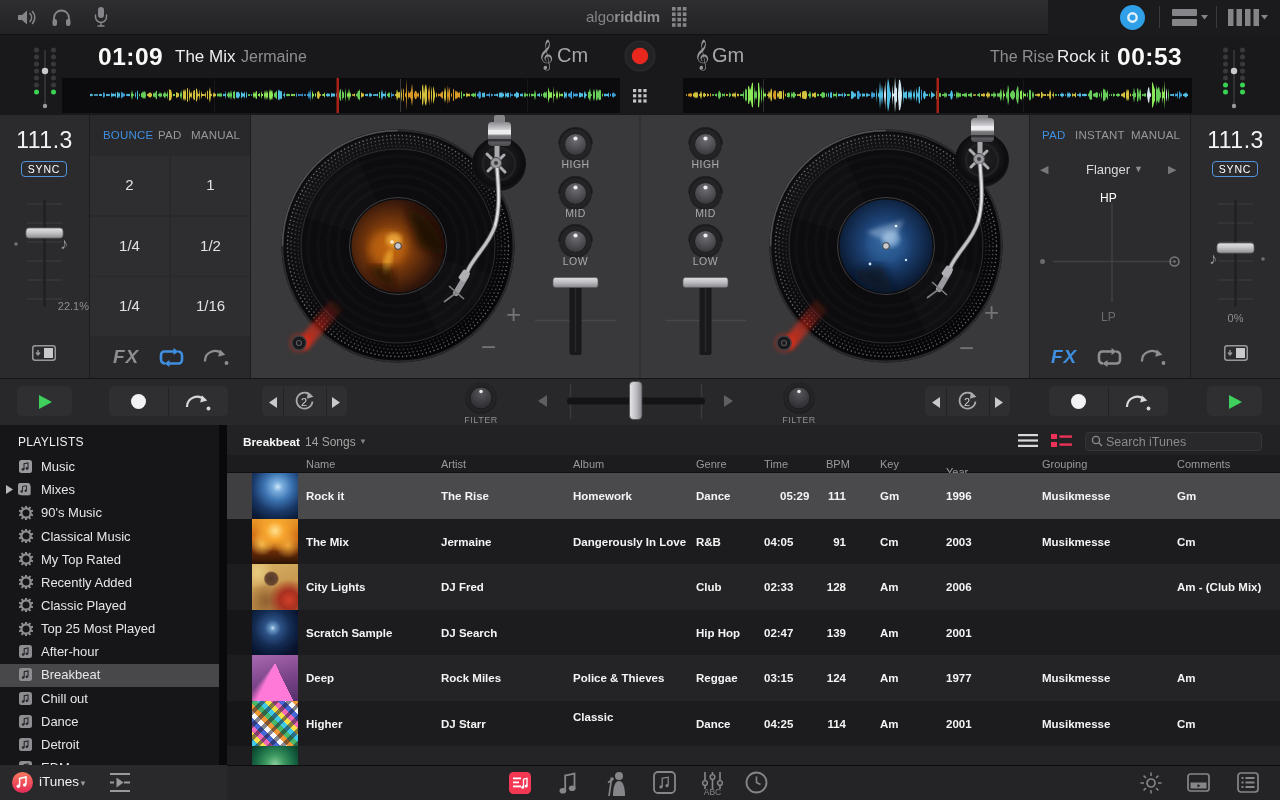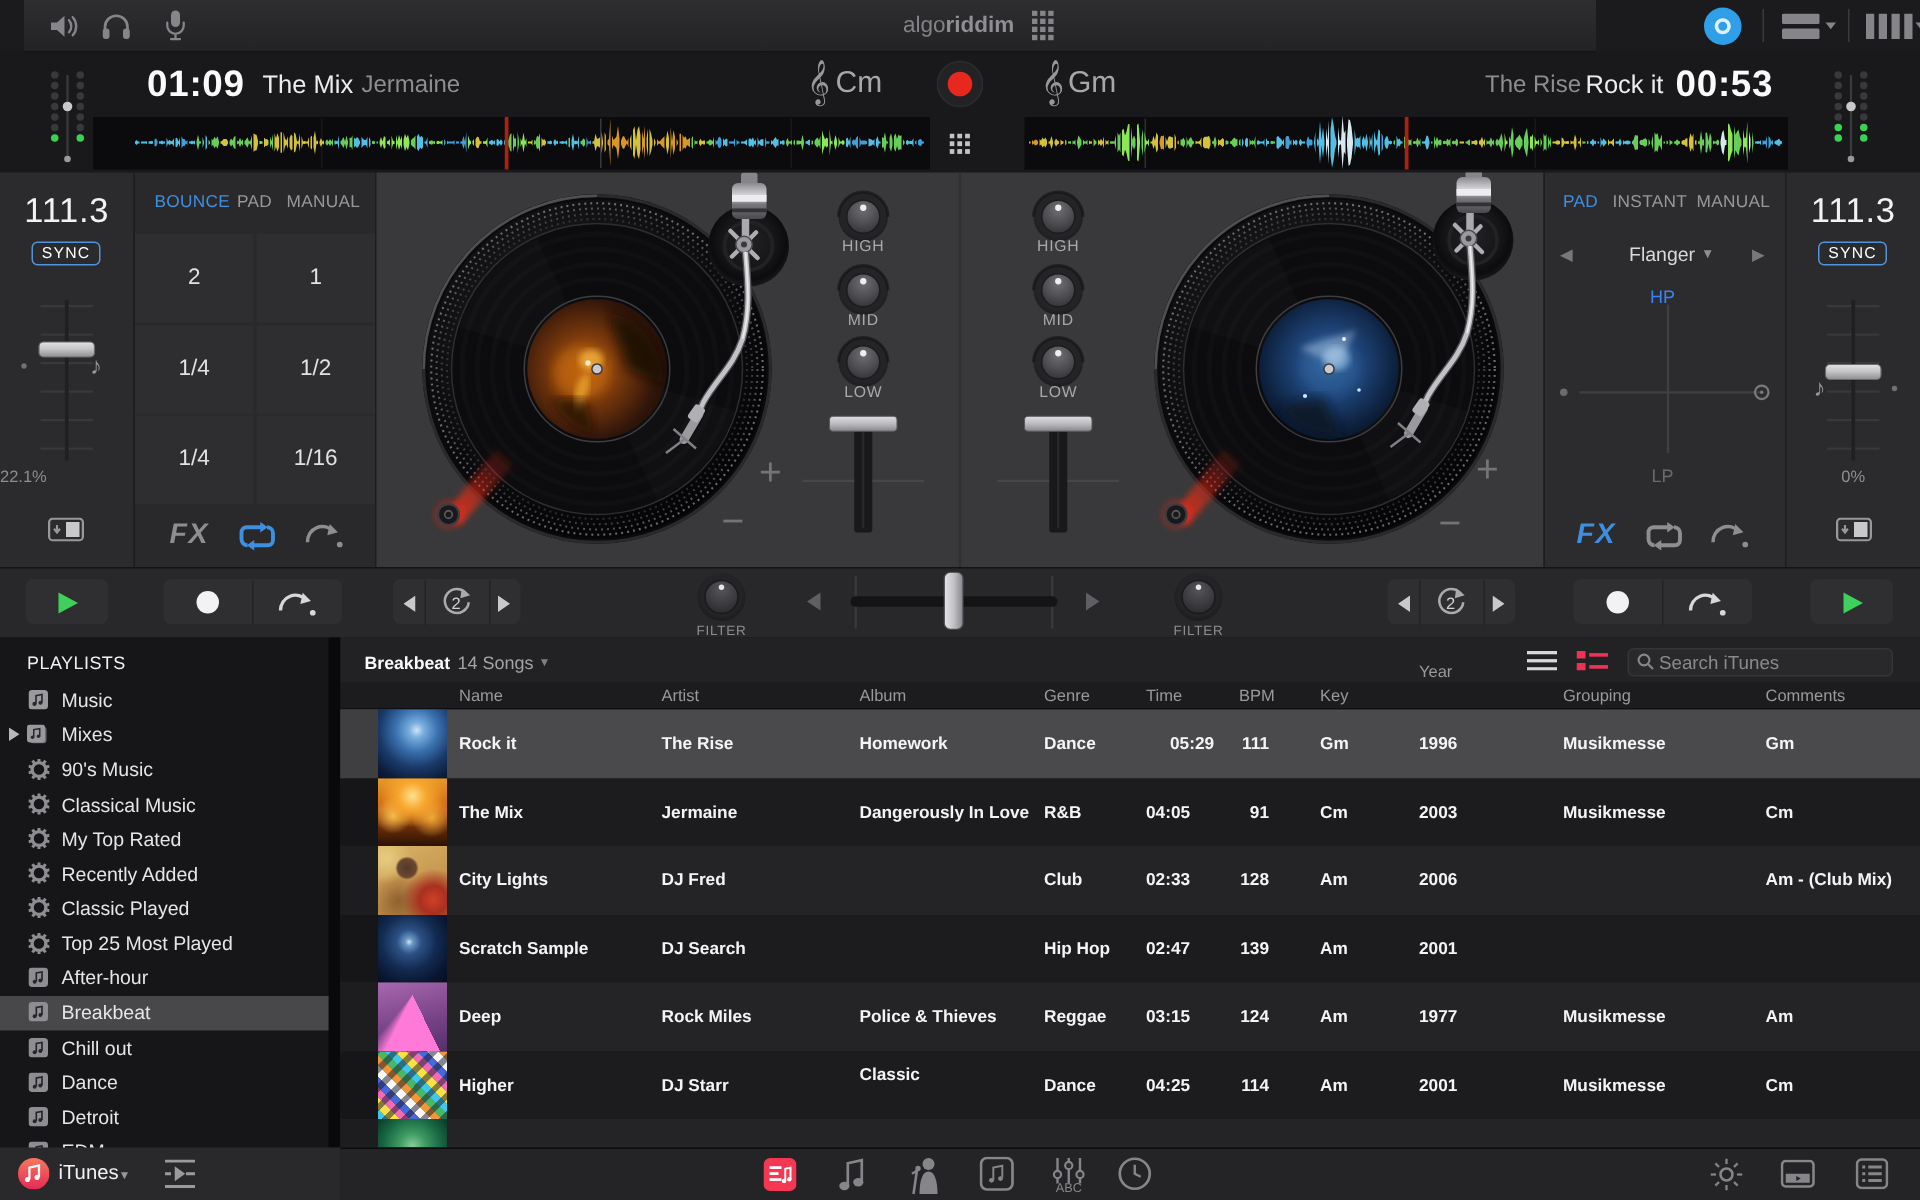--- a/index.html
+++ b/index.html
@@ -1,19 +1,19 @@
 <!DOCTYPE html>
 <html><head><meta charset="utf-8"><style>
 *{margin:0;padding:0;box-sizing:border-box}
 html,body{width:1280px;height:800px;overflow:hidden;background:#000;
  font-family:"Liberation Sans",sans-serif;-webkit-font-smoothing:antialiased}
 #app{position:absolute;top:0;left:0;width:1280px;height:800px;background:#1b1b1d}
 .abs{position:absolute}
 
-#topbar{top:0;left:16px;width:1048px;height:35px;background:linear-gradient(#2e2e30,#232325);border-bottom:1px solid #121214}
+#topbar{top:0;left:0;width:1048px;height:35px;background:linear-gradient(#2e2e30,#232325);border-bottom:1px solid #121214}
 
 #deckhdr{top:35px;left:0;width:1280px;height:80px;background:#19191b}
 .lane{top:43px;height:35px;background:#0b0b0d}
 .bigtime{font-size:24.5px;font-weight:bold;color:#fafafa;letter-spacing:0.5px}
 .ttl{font-size:17px;color:#ededee}
 .sub{font-size:16px;color:#8e8e91}
 .keytxt{font-size:20px;color:#a7a7aa}
 
 .panel{top:115px;height:263px}
 #lbpm{left:0;width:89px;background:#2b2b2d}
@@ -438,21 +438,21 @@
       <line x1="27" y1="46" x2="62" y2="46" stroke="#39393c" stroke-width="1.5"></line>
       <line x1="27" y1="65" x2="62" y2="65" stroke="#39393c" stroke-width="1.5"></line>
       <line x1="27" y1="84" x2="62" y2="84" stroke="#39393c" stroke-width="1.5"></line>
       <line x1="27" y1="103" x2="62" y2="103" stroke="#39393c" stroke-width="1.5"></line>
       <line x1="44.5" y1="4" x2="44.5" y2="111" stroke="#202022" stroke-width="2.5"></line>
       <rect x="26" y="32" width="37" height="10" rx="3" fill="url(#hgrad)"></rect>
       <rect x="26" y="32" width="37" height="10" rx="3" fill="none" stroke="#6a6a6e" stroke-width="0.8"></rect>
       <circle cx="16" cy="48" r="1.8" fill="#707074"></circle>
       <text x="60" y="53" font-size="16" fill="#98989b">♪</text>
     </svg>
-<div class="abs pct" style="left:0px;width:89px;top:312px;text-align:left">22.1%</div>
+<div class="abs pct" style="left:0px;width:89px;top:300px;text-align:right">22.1%</div>
 <svg class="abs" style="left:32px;top:345px" width="24" height="16" viewBox="0 0 24 16">
 <rect x="0.75" y="0.75" width="22.5" height="14.5" rx="2.5" fill="none" stroke="#98989b" stroke-width="1.5"></rect>
 <rect x="12" y="3" width="9" height="10" fill="#c9c9cc"></rect>
 <path d="M6 5 v4 M4 7.5 L6 10 L8 7.5" stroke="#98989b" stroke-width="1.4" fill="none"></path>
 </svg>
 <div class="abs bpmnum" style="left:1191px;width:89px;top:127px;text-align:center">111.3</div>
 <div class="abs syncbtn" style="left:1212px;top:161px">SYNC</div>
 <svg class="abs" style="left:1191px;top:196px" width="89" height="115" viewBox="0 0 89 115">
       <line x1="27" y1="8" x2="62" y2="8" stroke="#39393c" stroke-width="1.5"></line>
       <line x1="27" y1="27" x2="62" y2="27" stroke="#39393c" stroke-width="1.5"></line>
@@ -510,21 +510,21 @@
 <circle cx="23.5" cy="15" r="1.9" fill="#8e8e91"></circle>
 </svg>
 
 <div class="abs tabtxt tabon" style="left:1042px;top:129px">PAD</div>
 <div class="abs tabtxt" style="left:1075px;top:129px">INSTANT</div>
 <div class="abs tabtxt" style="left:1131px;top:129px">MANUAL</div>
 <div class="abs" style="left:1040px;top:163px;color:#78787b;font-size:11px">◀</div>
 <div class="abs" style="left:1168px;top:163px;color:#78787b;font-size:11px">▶</div>
 <div class="abs" style="left:1086px;top:162px;color:#d9d9db;font-size:13px">Flanger</div>
 <div class="abs" style="left:1134px;top:164px;color:#8e8e91;font-size:9px">▼</div>
-<div class="abs" style="left:1100px;top:191px;color:#3b82f6;font-size:12px">HP</div>
+<div class="abs" style="left:1100px;top:191px;color:#ffffff;font-size:12px">HP</div>
 <div class="abs" style="left:1101px;top:310px;color:#6b6b6e;font-size:12px">LP</div>
 <svg class="abs" style="left:1029px;top:185px" width="162" height="135" viewBox="0 0 162 135">
 <line x1="24" y1="76.5" x2="145" y2="76.5" stroke="#404043" stroke-width="1.5"></line>
 <line x1="83" y1="18" x2="83" y2="117" stroke="#404043" stroke-width="1.5"></line>
 <circle cx="13.5" cy="76.5" r="2.5" fill="#6b6b6e"></circle>
 <circle cx="145.5" cy="76.5" r="4.5" fill="none" stroke="#7a7a7d" stroke-width="1.5"></circle>
 <circle cx="145.5" cy="76.5" r="1.2" fill="#7a7a7d"></circle>
 </svg>
 <div class="abs fxtxt" style="left:1051px;top:346px;color:#3f8fe0">FX</div>
 <svg class="abs" style="left:1096.5px;top:347px" width="25" height="21" viewBox="0 0 25 21">
@@ -1007,21 +1007,21 @@
       <line x1="7.8" y1="7.8" x2="11" y2="11" stroke="#88888c" stroke-width="1.4"></line>
 </svg>
 <div class="abs" style="left:1106px;top:434.5px;font-size:12.5px;color:#8a8a8e">Search iTunes</div>
 <div class="abs" id="colhdr"></div>
 <div class="abs colh" style="left:306px;top:458px">Name</div>
 <div class="abs colh" style="left:441px;top:458px">Artist</div>
 <div class="abs colh" style="left:573px;top:458px">Album</div>
 <div class="abs colh" style="left:696px;top:458px">Genre</div>
 <div class="abs colh" style="left:764px;top:458px">Time</div>
 <div class="abs colh" style="left:880px;top:458px">Key</div>
-<div class="abs colh" style="left:946px;top:442px">Year</div>
+<div class="abs colh" style="left:946px;top:466px">Year</div>
 <div class="abs colh" style="left:1042px;top:458px">Grouping</div>
 <div class="abs colh" style="left:1177px;top:458px">Comments</div>
 <div class="abs colh" style="left:826px;top:458px;width:20px;text-align:right">BPM</div>
 <div class="abs row" style="top:473.0px;height:45.5px;background:#4a4a4d"></div>
 <div class="abs" style="left:227px;top:473.0px;width:25px;height:45.5px;background:#3f3f42"></div>
 <div class="abs art a1" style="top:473.0px;left:252px;height:45.5px"></div>
 <div class="abs cell" style="left:306px;top:490.0px">Rock it</div>
 <div class="abs cell" style="left:441px;top:490.0px">The Rise</div>
 <div class="abs cell" style="left:573px;top:490.0px">Homework</div>
 <div class="abs cell" style="left:696px;top:490.0px">Dance</div>

